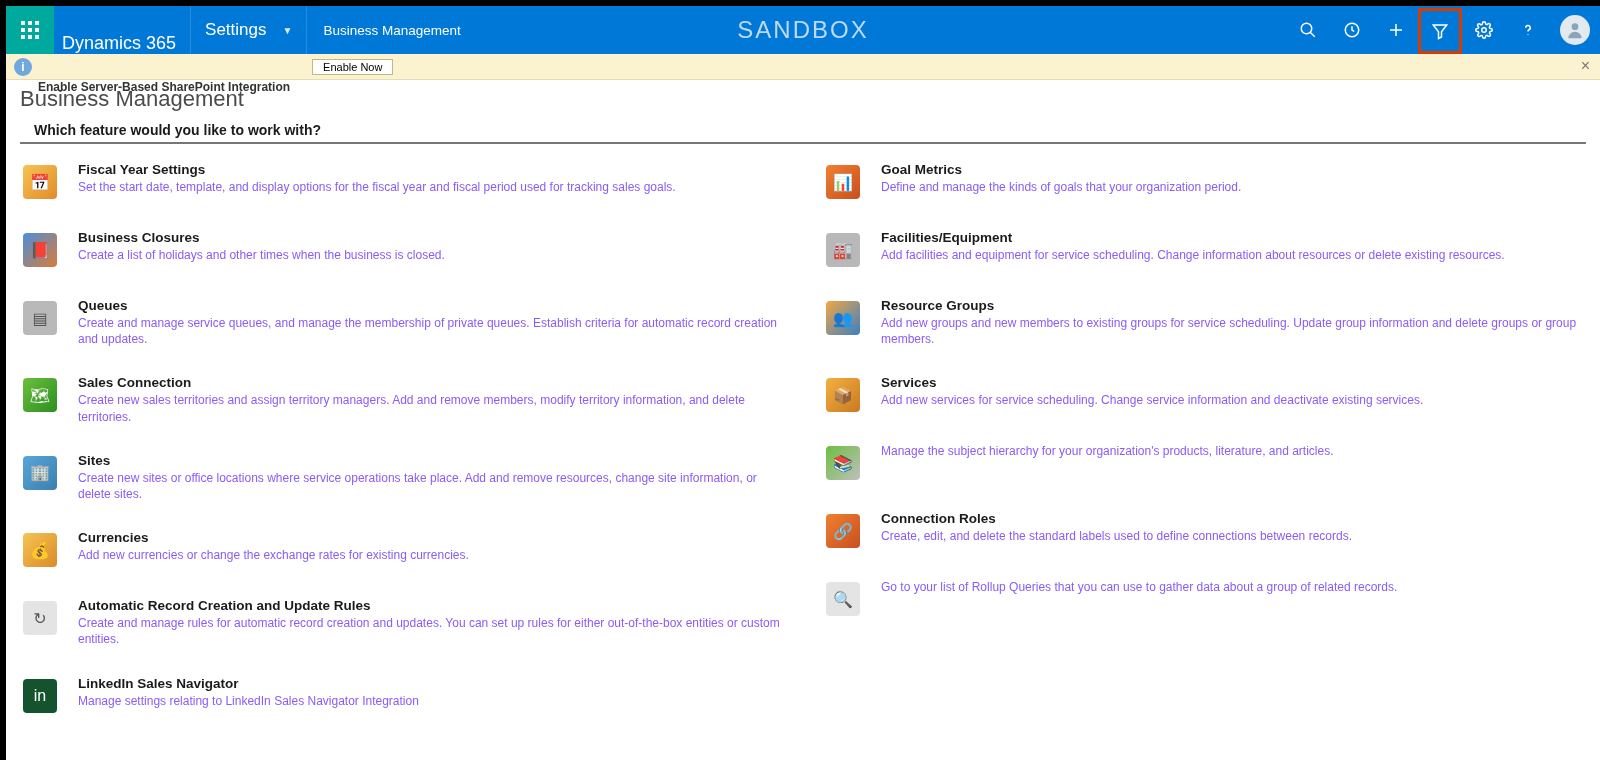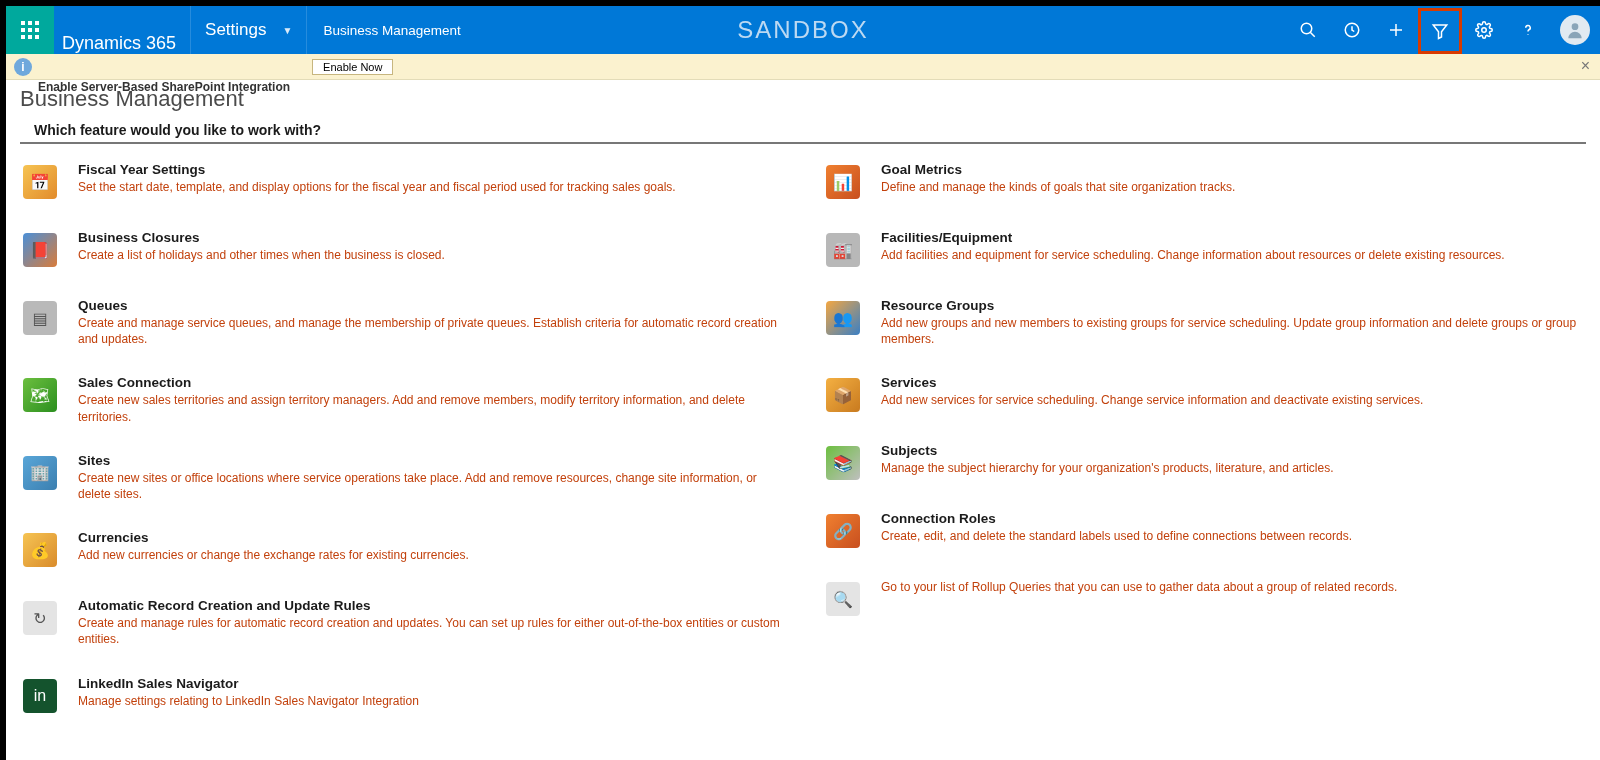--- a/index.html
+++ b/index.html
@@ -31,21 +31,21 @@
   .page-h h1 { font-size:22px; font-weight:400; color:#4b4b4b;}
   .prompt { padding:6px 28px 4px; font-size:14px; font-weight:700; color:#1b1b1b;}
   hr.rule { border:none; border-top:2px solid #777; margin:0 14px 8px;}
   
   .grid { display:flex; padding:0 14px; }
   .col { flex:1; }
   .col + .col { margin-left:40px;}
   .feat { display:flex; padding:10px 0 18px; cursor:pointer;}
   .feat .icn { width:40px; height:40px; margin-right:18px; flex:0 0 40px; display:flex; align-items:center; justify-content:center;}
   .feat h3 { font-size:13.5px; font-weight:700; color:#1b1b1b; margin-bottom:2px;}
-  .feat p  { font-size:12px; color:#c2410c; line-height:1.35;}
+  .feat p  { font-size:12px; color:#8b5cf6; line-height:1.35;}
   
   .ic-box { width:34px; height:34px; border-radius:4px; display:flex; align-items:center; justify-content:center; font-size:16px; color:#fff;}
   .c1{background:linear-gradient(135deg,#f6c453,#e28b2b);} 
   .c2{background:linear-gradient(135deg,#4a90d9,#d97b3a);} 
   .c3{background:#b9b9b9;color:#555;}                     
   .c4{background:linear-gradient(135deg,#6cbf3f,#2b8f1f);} 
   .c5{background:linear-gradient(135deg,#59a6d8,#3b7fb0);} 
   .c6{background:linear-gradient(135deg,#f6c453,#d98b2b);} 
   .c7{background:#e4e4e4;color:#555;}                     
   .c8{background:#14532d;}                                
@@ -217,21 +217,21 @@
         </div>
       </div>
     </div>
   <div class="col" id="col-right">
       <div class="feat">
         <div class="icn">
           <div class="ic-box c9">📊</div>
         </div>
         <div>
           <h3>Goal Metrics</h3>
-          <p>Define and manage the kinds of goals that site organization tracks.</p>
+          <p>Define and manage the kinds of goals that your organization period.</p>
         </div>
       </div>
       <div class="feat">
         <div class="icn">
           <div class="ic-box c10">🏭</div>
         </div>
         <div>
           <h3>Facilities/Equipment</h3>
           <p>Add facilities and equipment for service scheduling. Change information about resources or delete existing resources.</p>
         </div>
@@ -252,21 +252,20 @@
         <div>
           <h3>Services</h3>
           <p>Add new services for service scheduling. Change service information and deactivate existing services.</p>
         </div>
       </div>
       <div class="feat">
         <div class="icn">
           <div class="ic-box c13">📚</div>
         </div>
         <div>
-          <h3>Subjects</h3>
           <p>Manage the subject hierarchy for your organization's products, literature, and articles.</p>
         </div>
       </div>
       <div class="feat">
         <div class="icn">
           <div class="ic-box c14">🔗</div>
         </div>
         <div>
           <h3>Connection Roles</h3>
           <p>Create, edit, and delete the standard labels used to define connections between records.</p>

